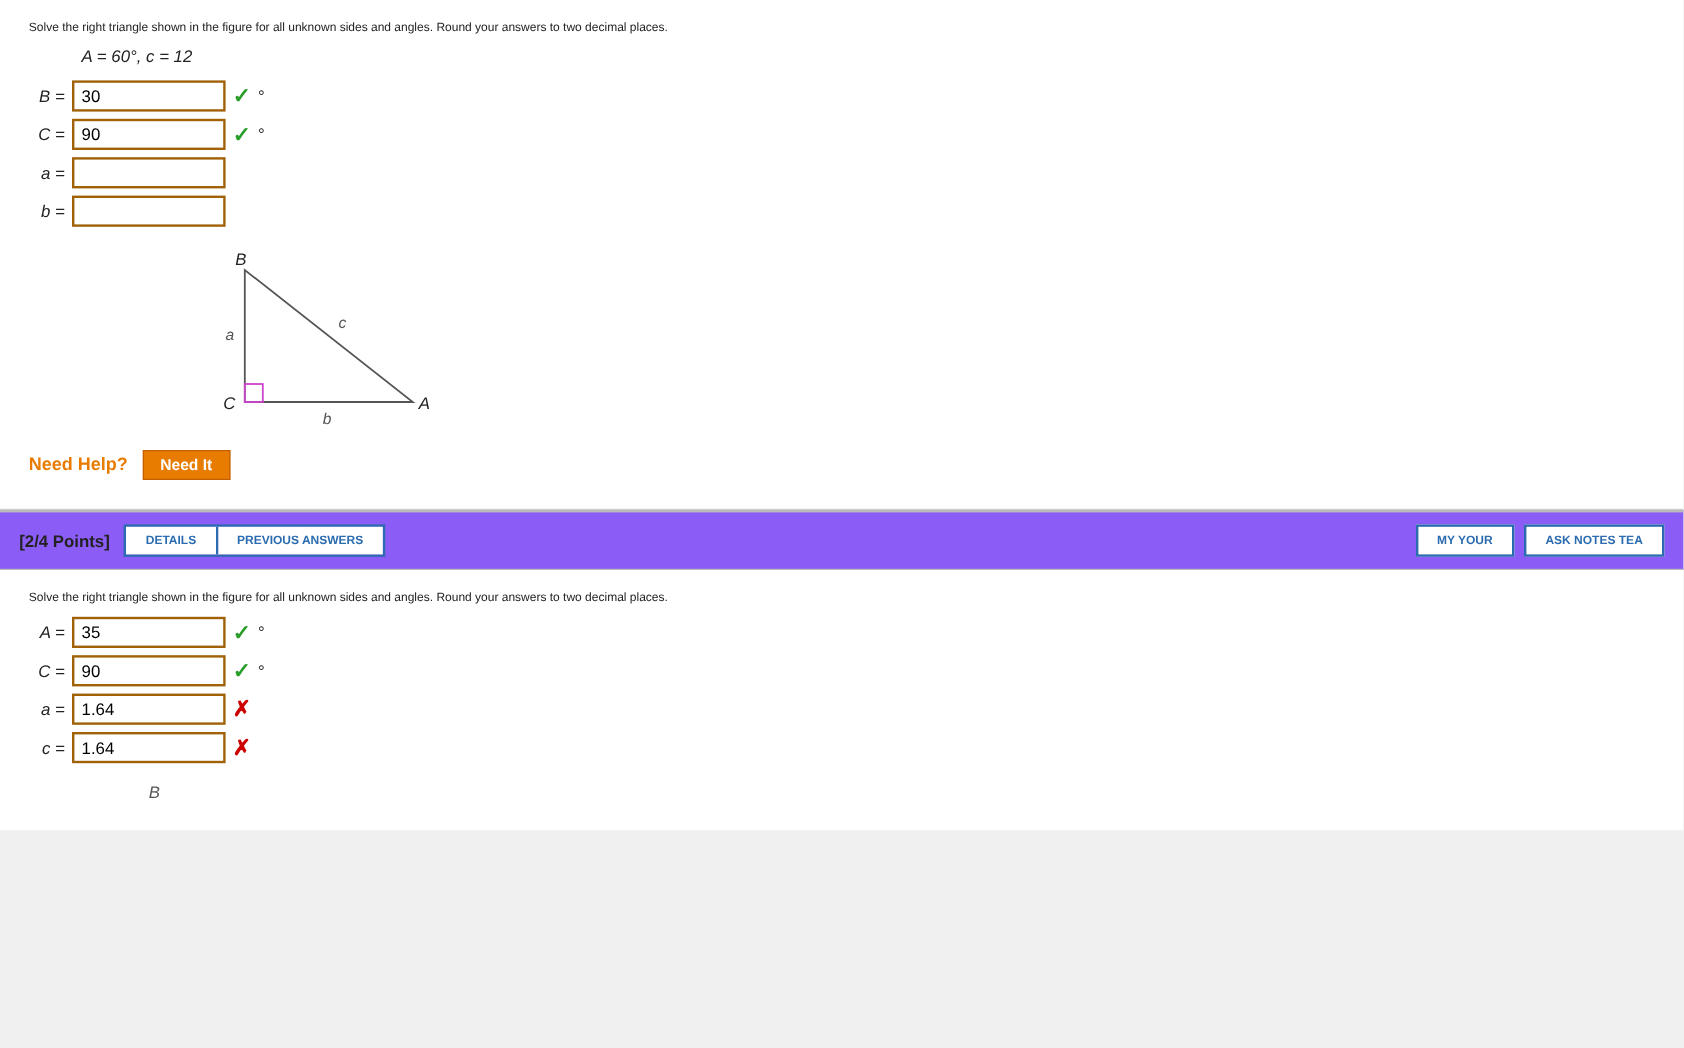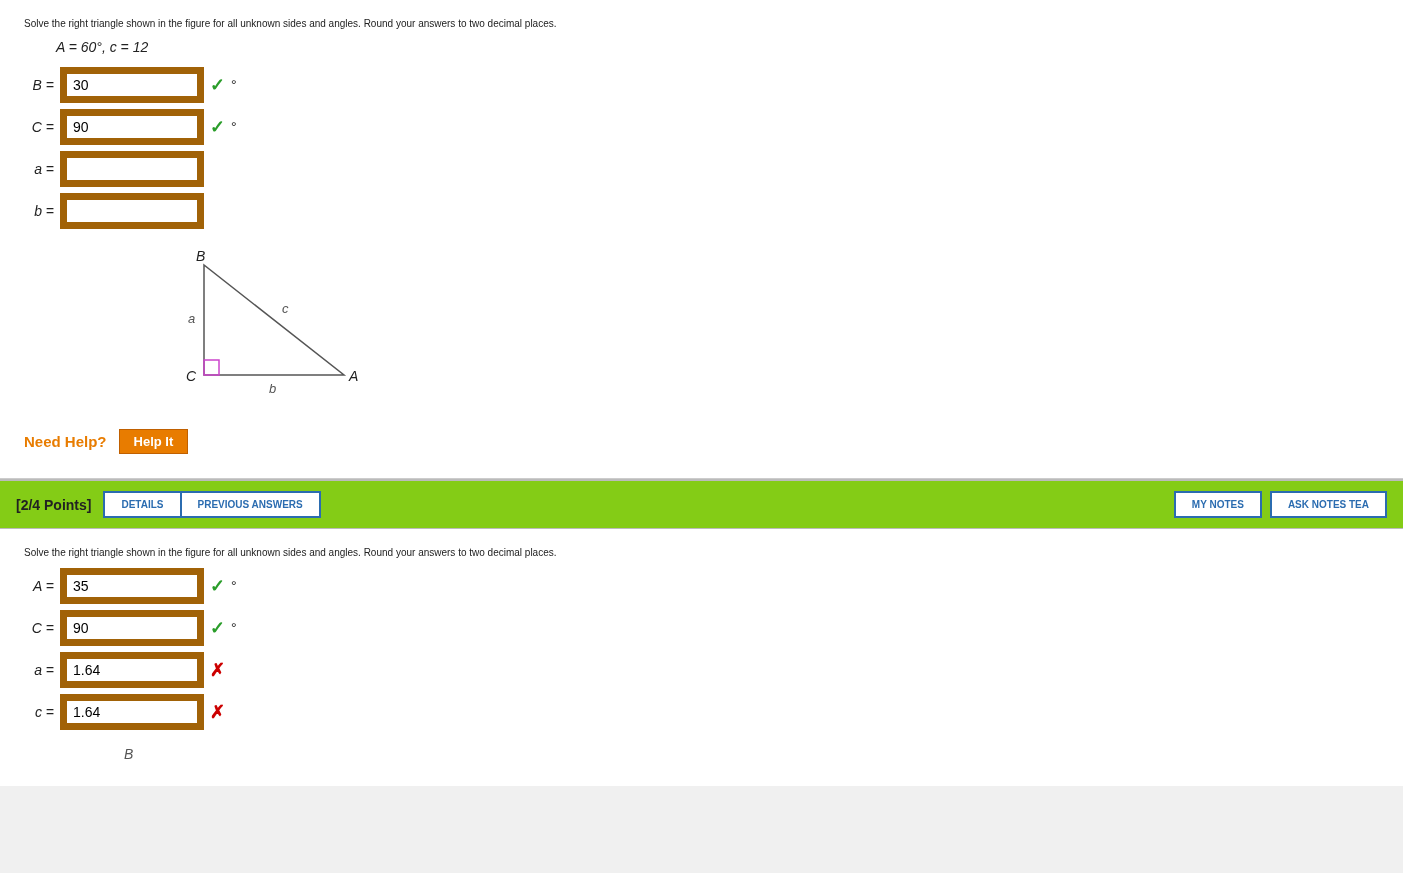--- a/index.html
+++ b/index.html
@@ -12,21 +12,21 @@
     }
 
     .problem-instructions {
       font-size: 10px;
       margin-bottom: 10px;
     }
 
     .given-values {
       font-size: 14px;
       margin-bottom: 12px;
-      margin-left: 32px;
+      margin-left: 44px;
     }
 
     .fields-area {
       display: flex;
       flex-direction: column;
       gap: 6px;
       margin-bottom: 16px;
     }
 
     .field-row {
@@ -36,23 +36,23 @@
       font-size: 14px;
     }
 
     .field-label {
       font-style: italic;
       min-width: 30px;
       text-align: right;
     }
 
     .field-input {
-      border: 7px solid #a16207;
+      border: 2px solid #a16207;
       padding: 3px 6px;
-      width: 144px;
+      width: 128px;
       font-size: 14px;
     }
 
     .check-icon {
       color: #2a9d2a;
       font-size: 18px;
       font-weight: bold;
     }
 
     .cross-icon {
@@ -74,42 +74,42 @@
 
     .triangle-container svg {
       width: 100%;
       height: 100%;
     }
 
     .need-help-row {
       display: flex;
       align-items: center;
       gap: 12px;
-      margin-top: 24px;
+      margin-top: 10px;
     }
 
     .need-help-label {
       color: #e87c00;
       font-weight: bold;
       font-size: 15px;
     }
 
     .read-it-btn {
       background: #e87c00;
       color: #fff;
       border: 1px solid #c06000;
       padding: 4px 14px;
       font-size: 13px;
       font-weight: bold;
       cursor: pointer;
     }
 
     
     .bottom-bar {
-      background: #84cc16;
+      background: #8b5cf6;
       border-top: 2px solid #bbb;
       border-bottom: 1px solid #bbb;
       padding: 10px 16px;
       display: flex;
       align-items: center;
       gap: 8px;
     }
 
     .points-label {
       font-weight: bold;
@@ -206,32 +206,32 @@
       <text x="205" y="136" font-style="italic" font-size="14" fill="#222">A</text>
 
       <text x="44" y="78" font-style="italic" font-size="13" fill="#555">a</text>
       <text x="125" y="148" font-style="italic" font-size="13" fill="#555">b</text>
       <text x="138" y="68" font-style="italic" font-size="13" fill="#555">c</text>
     </svg>
   </div>
 
   <div class="need-help-row">
     <span class="need-help-label">Need Help?</span>
-    <button class="read-it-btn">Help It</button>
+    <button class="read-it-btn">Need It</button>
   </div>
 </div>
 
 <div class="bottom-bar">
   <span class="points-label">[2/4 Points]</span>
   <div class="bar-btn-group">
     <button class="bar-btn">DETAILS</button>
     <button class="bar-btn">PREVIOUS ANSWERS</button>
   </div>
   <div class="right-btns">
-    <button class="bar-btn">MY NOTES</button>
+    <button class="bar-btn">MY YOUR</button>
     <button class="bar-btn">ASK NOTES TEA</button>
   </div>
 </div>
 
 <div class="problem-section2">
   <div class="problem-instructions">Solve the right triangle shown in the figure for all unknown sides and angles. Round your answers to two decimal places.</div>
 
 
   <div class="fields-area">
 

